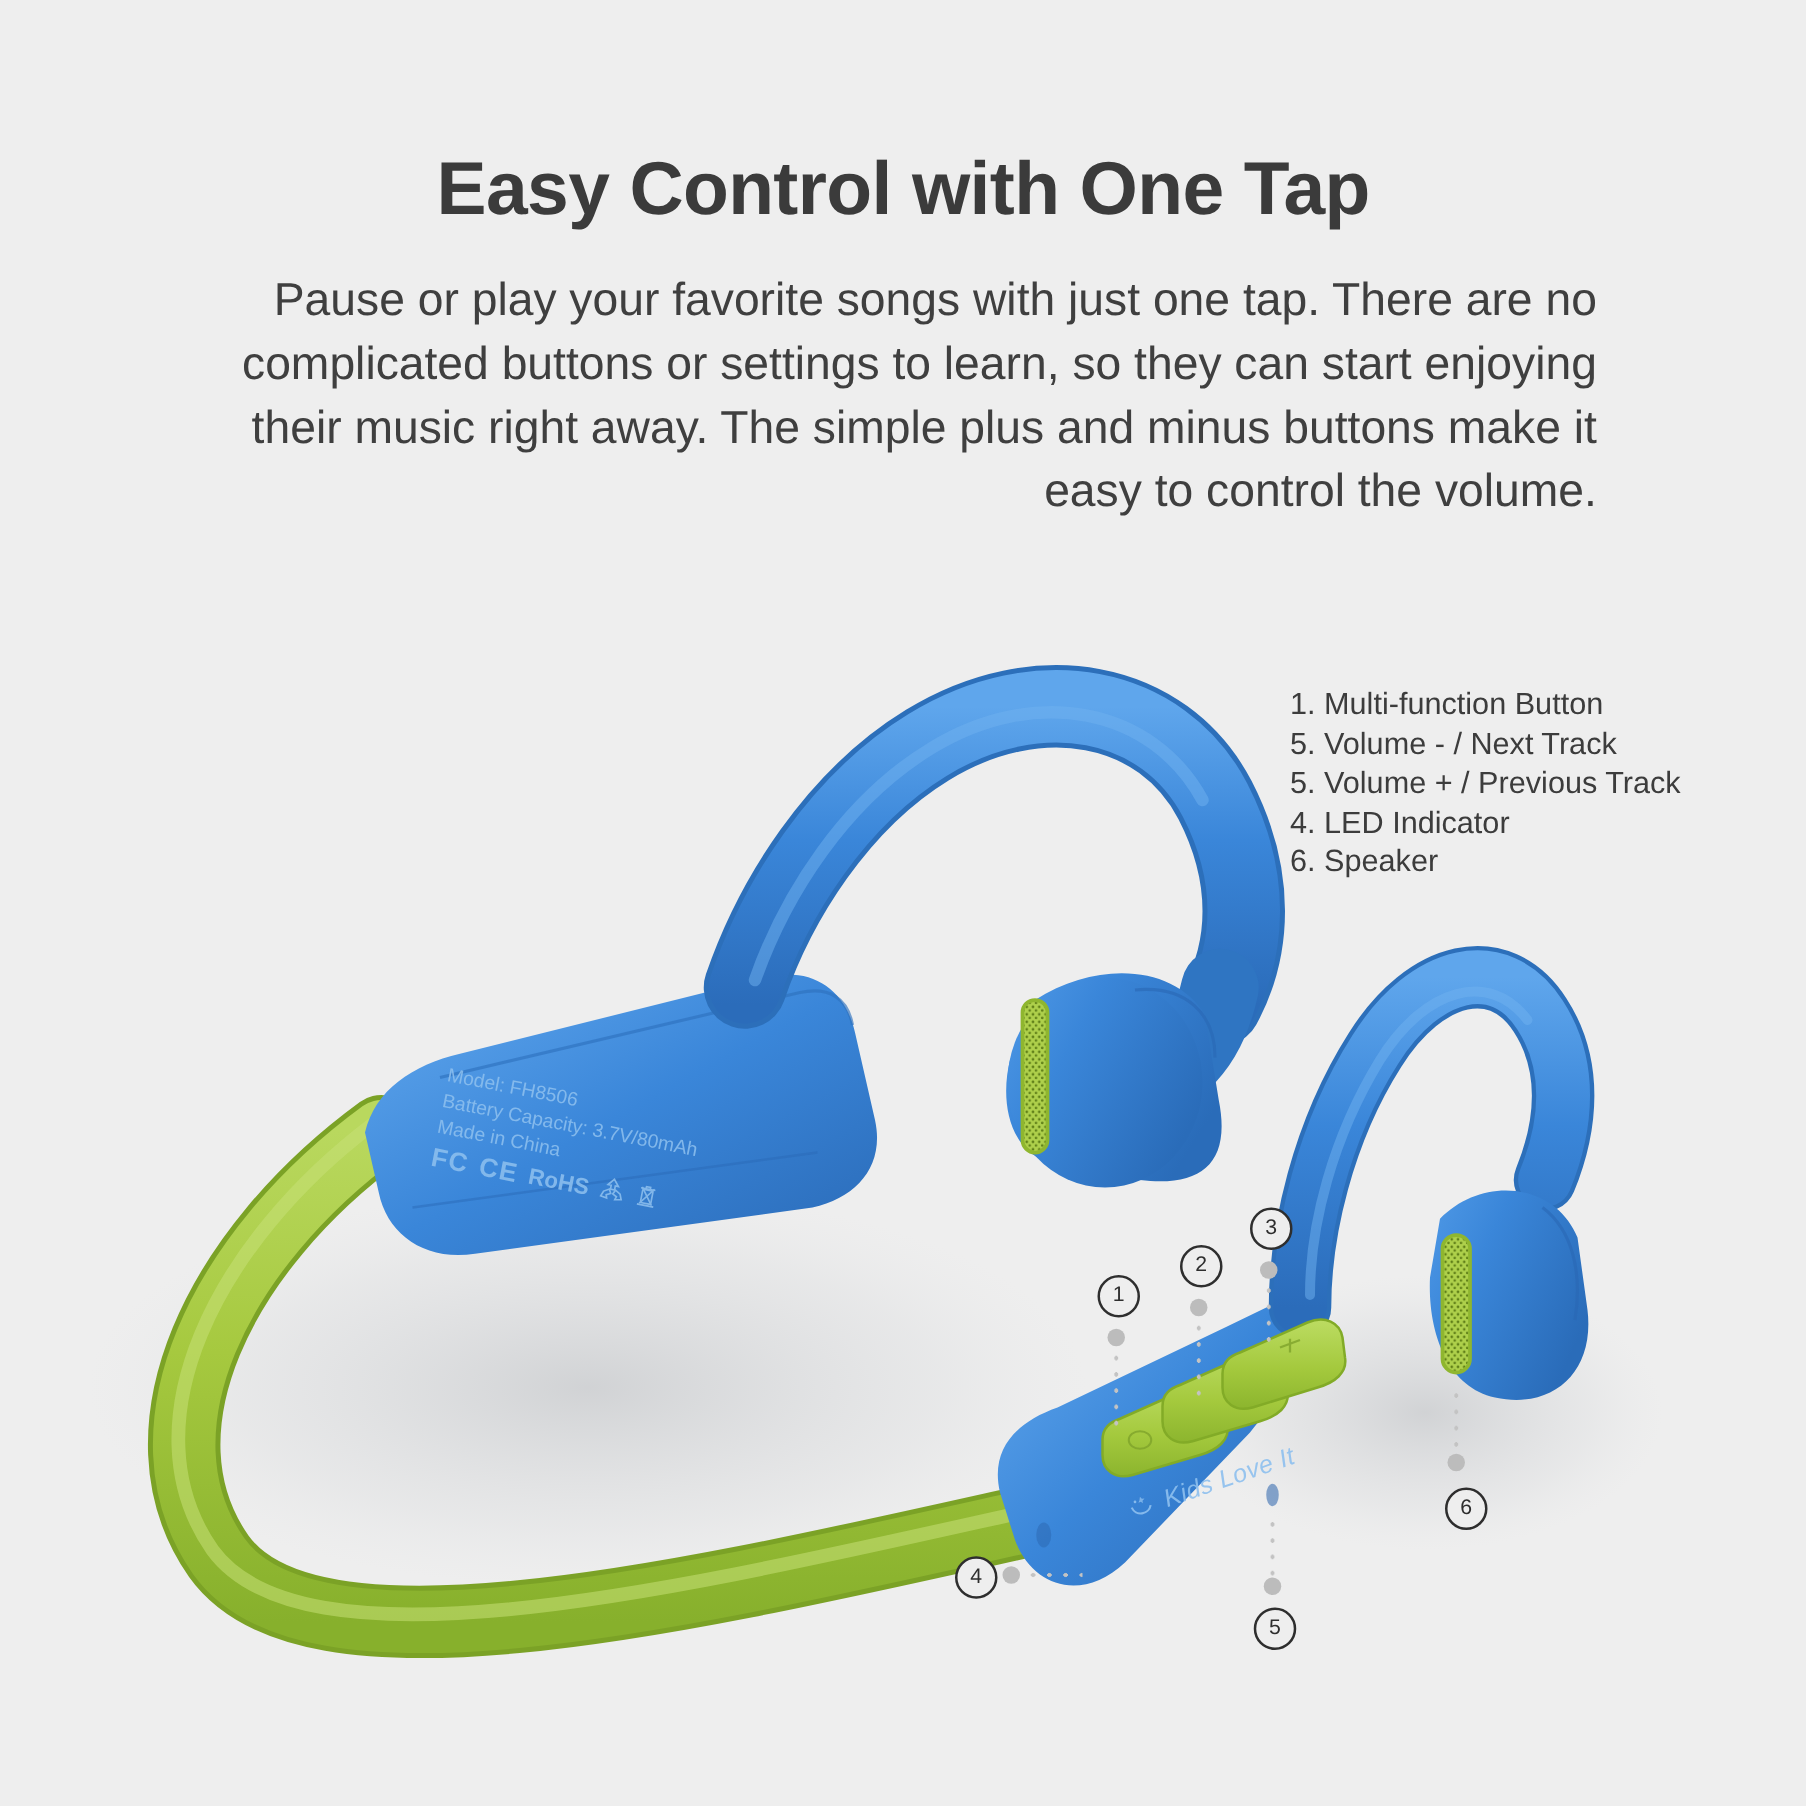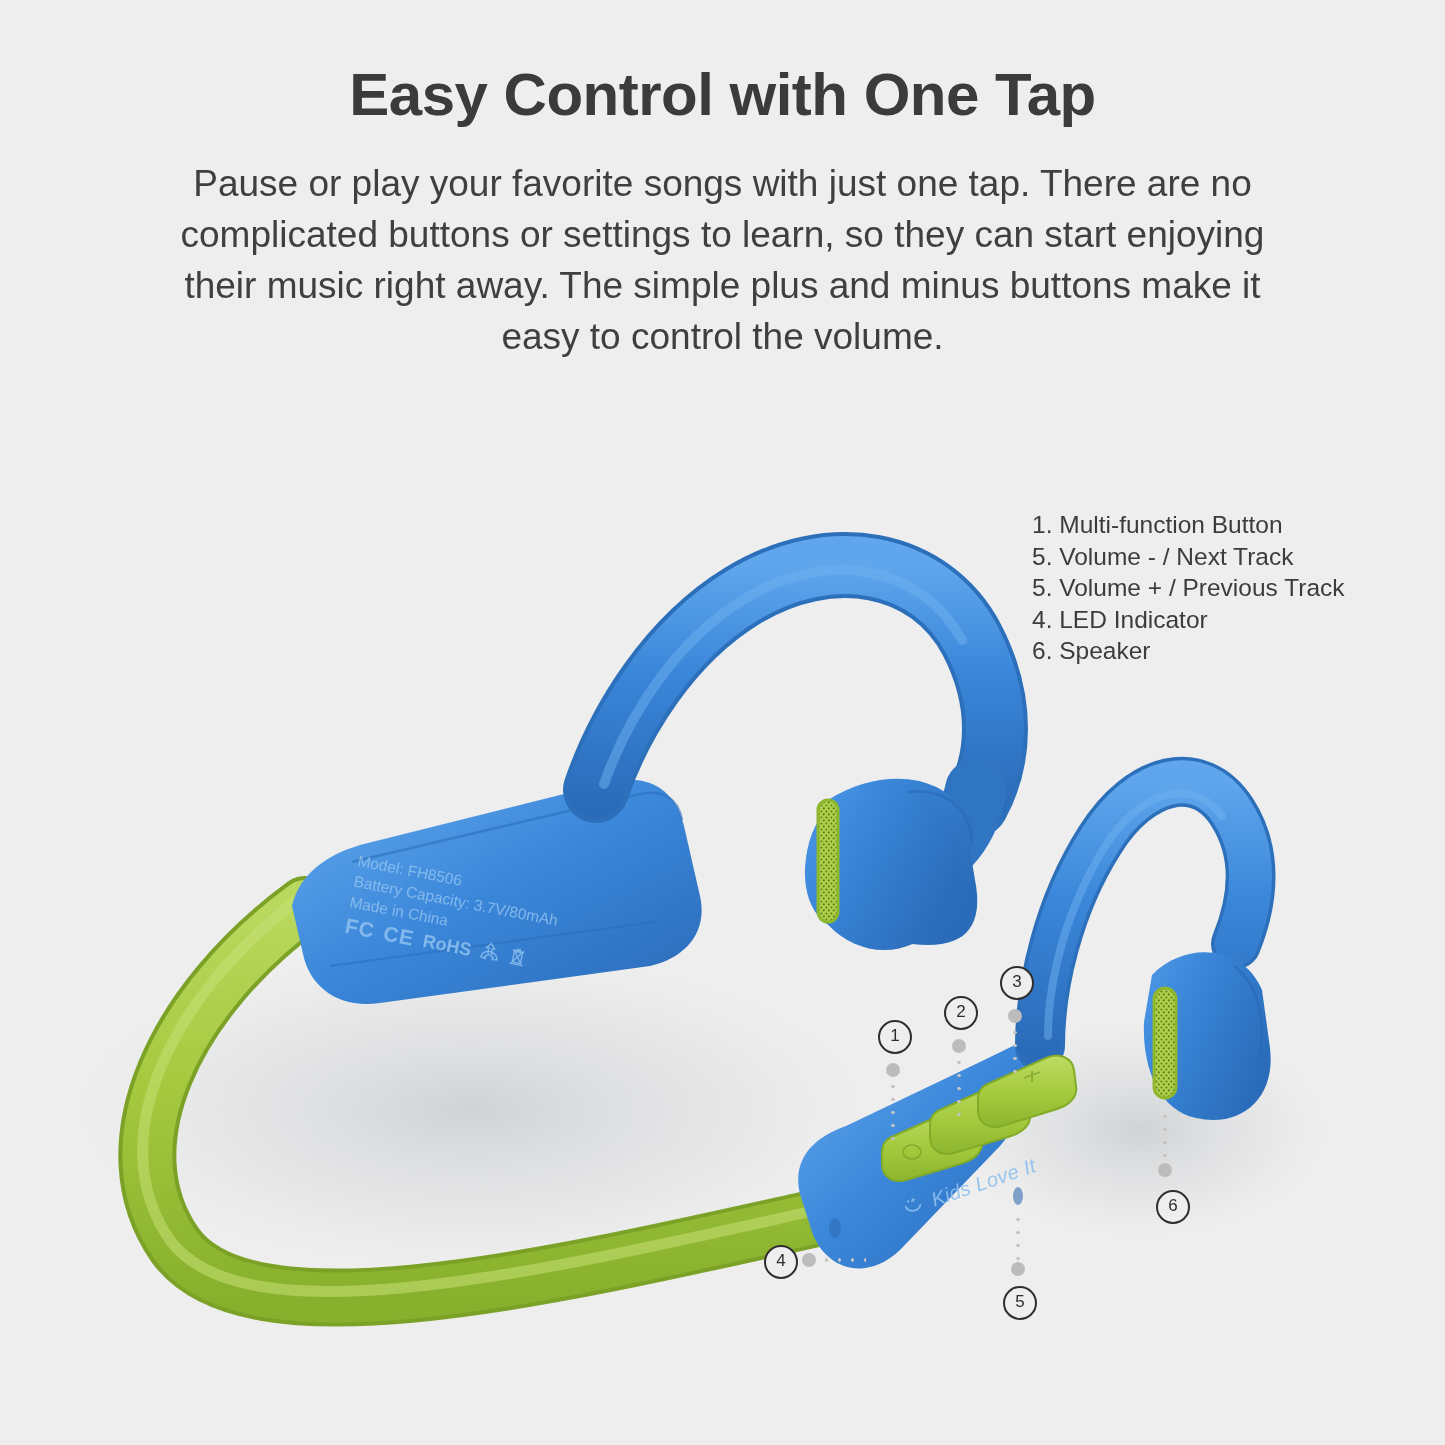--- a/index.html
+++ b/index.html
@@ -17,45 +17,46 @@
     height: 1445px;
     background: #eeeeee;
     overflow: hidden;
   }
 
   
   #header {
     position: absolute;
     top: 0; left: 0;
     width: 1445px;
-    padding-top: 62px;
+    padding-top: 118px;
     text-align: center;
   }
   #title {
     font-size: 60px;
     font-weight: bold;
     color: #3b3b3b;
     letter-spacing: -0.5px;
     line-height: 1.1;
     margin: 0;
   }
   #subtitle {
     margin: 30px auto 0 auto;
     width: 1110px;
     font-size: 37px;
     line-height: 1.38;
     color: #3f3f3f;
     font-weight: 400;
+    text-align: right;
   }
 
   
   #legend {
     position: absolute;
     left: 1032px;
-    top: 509px;
+    top: 548px;
     width: 330px;
   }
   .legend-item {
     font-size: 24.5px;
     line-height: 31.5px;
     color: #3c3c3c;
     white-space: nowrap;
   }
 
   

